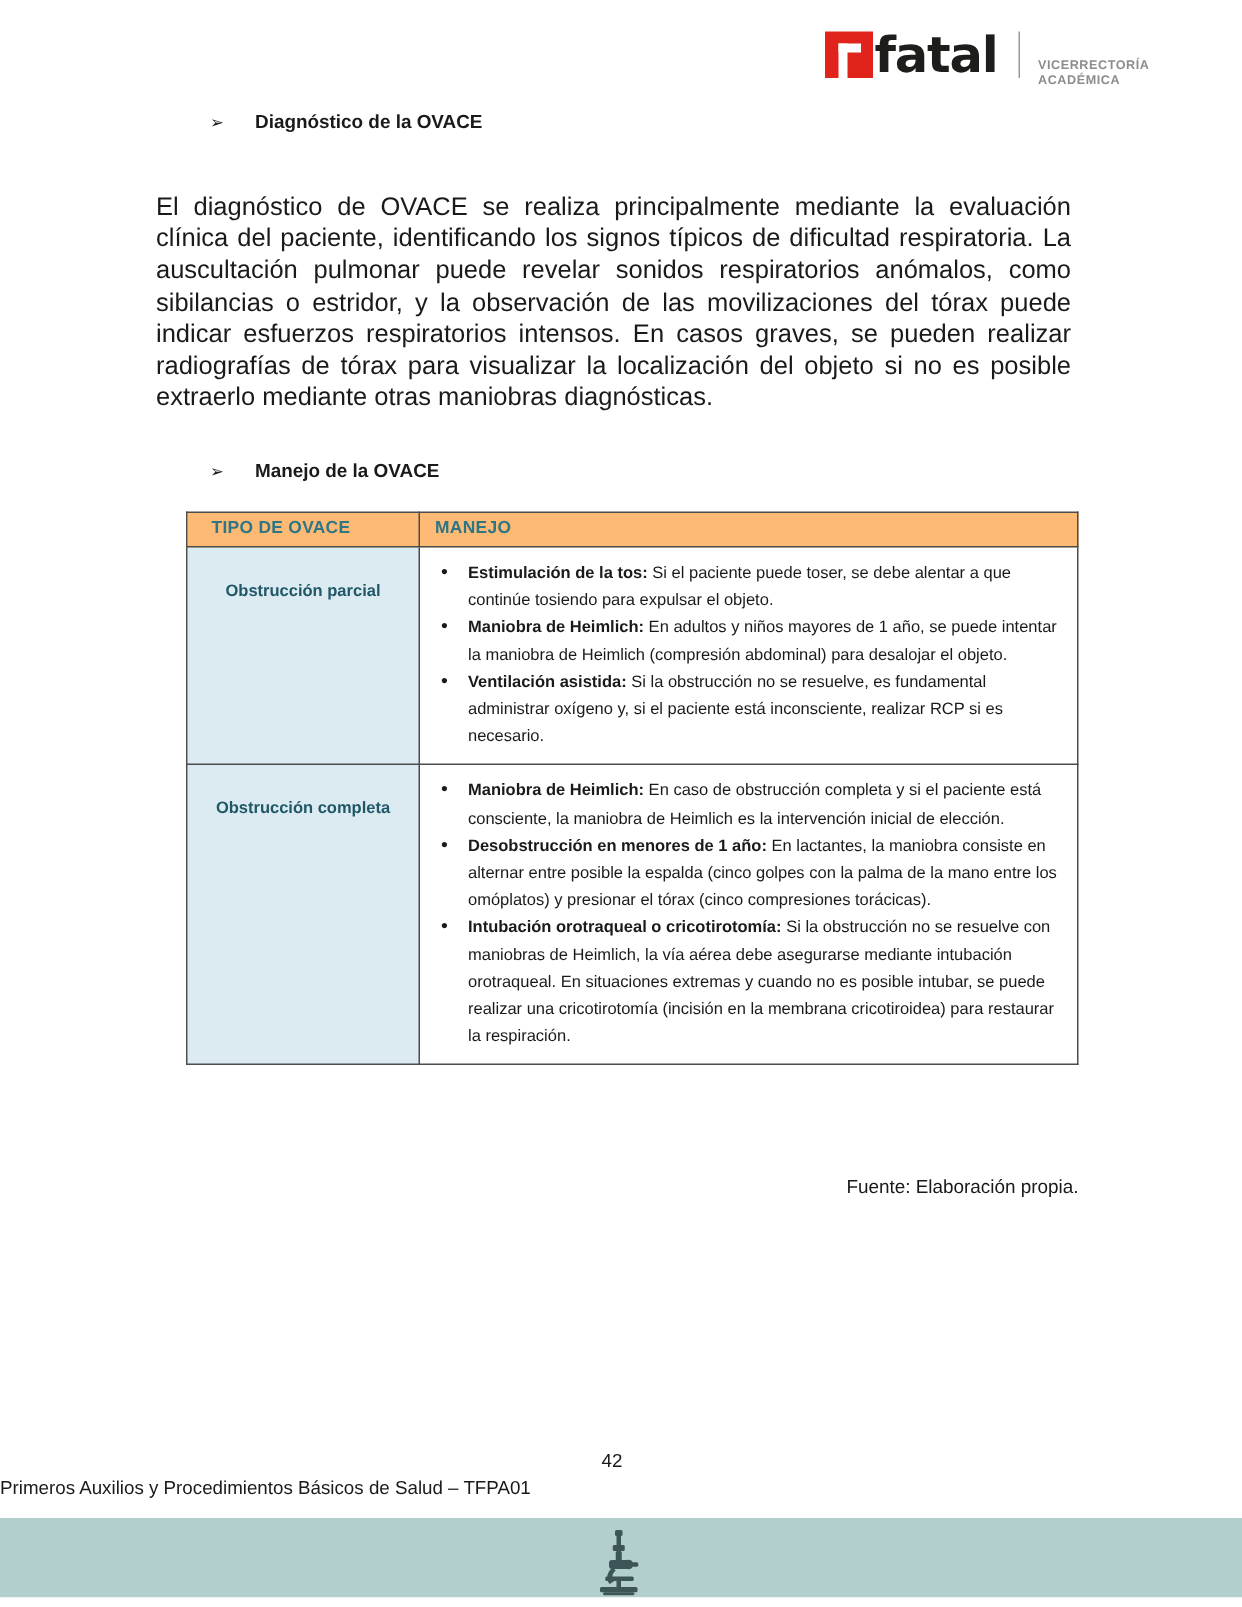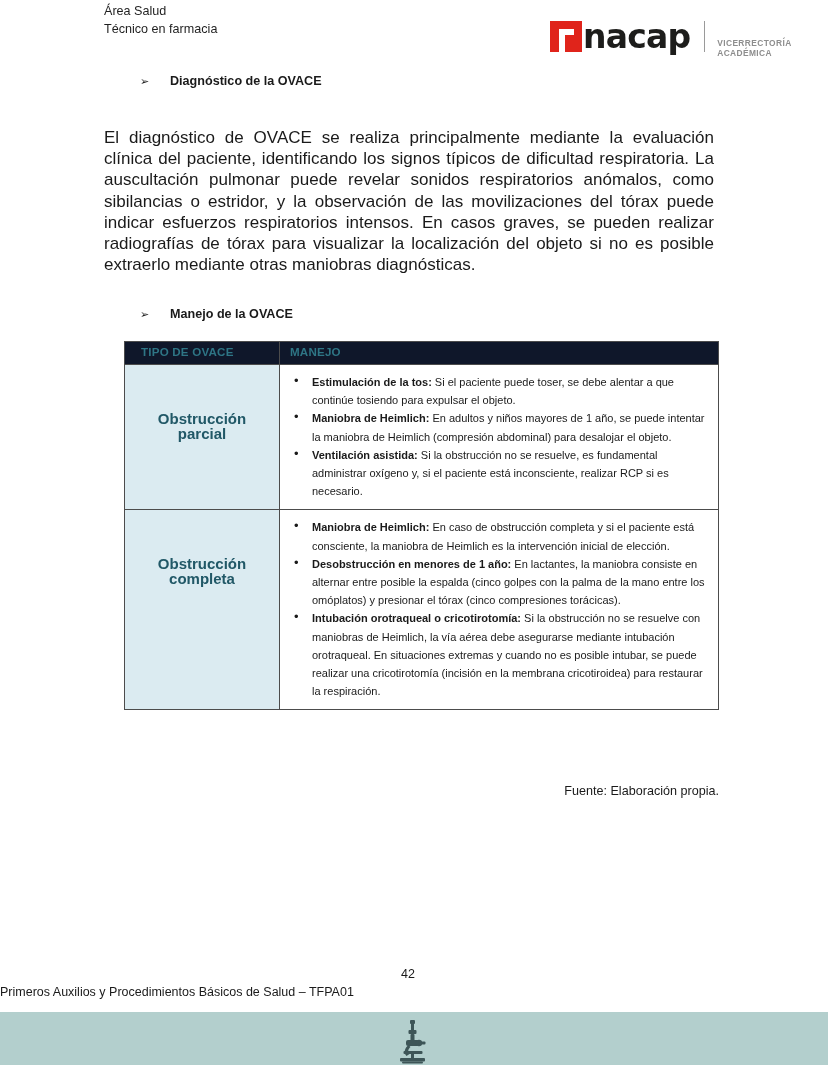--- a/index.html
+++ b/index.html
@@ -144,42 +144,41 @@
     table-layout: fixed;
   }
   .ovace-table td, .ovace-table th {
     border: 1px solid #4c4c4c;
     vertical-align: top;
     padding: 0;
   }
   .ovace-table th.col-tipo, .ovace-table td.col-tipo { width: 154px; }
 
   .ovace-table thead th {
-    background: #0f172a;
+    background: #fdba74;
     height: 22px;
     text-align: left;
     font-size: 11.6px;
     font-weight: 700;
     color: #2e7585;
     letter-spacing: 0.2px;
   }
   .th-inner { padding: 3px 0 3px 16px; }
   .th-inner.manejo { padding-left: 10px; }
 
   td.col-tipo {
     background: #dbebf1;
   }
   .tipo-label {
     padding: 22px 8px 0 8px;
     text-align: center;
-    font-size: 15px;
+    font-size: 11px;
     font-weight: 700;
     color: #215867;
     line-height: 15px;
-    margin-top: 24px;
   }
 
   td.col-manejo {
     background: #ffffff;
     padding: 8px 10px 9px 10px;
   }
   ul.manejo-list {
     margin: 0;
     padding: 0 0 0 22px;
     list-style: none;
@@ -255,28 +254,24 @@
     width: 44px;
     height: 46px;
   }
 </style>
 </head>
 <body>
 
 <div class="page">
 
   <div class="doc-header">
-    <div class="header-text">
-      <span class="header-line">Área Salud</span>
-      <span class="header-line">Técnico en farmacia</span>
-    </div>
 
     <div class="logo-block">
       <div class="logo-mark"></div>
-      <div class="logo-word">nacap</div>
+      <div class="logo-word">fatal</div>
       <div class="logo-divider"></div>
       <div class="logo-sub">
         <span>VICERRECTORÍA</span>
         <span>ACADÉMICA</span>
       </div>
     </div>
   </div>
 
   <div class="section-heading" id="heading-diagnostico">
     <span class="arrow-bullet">➢</span>

